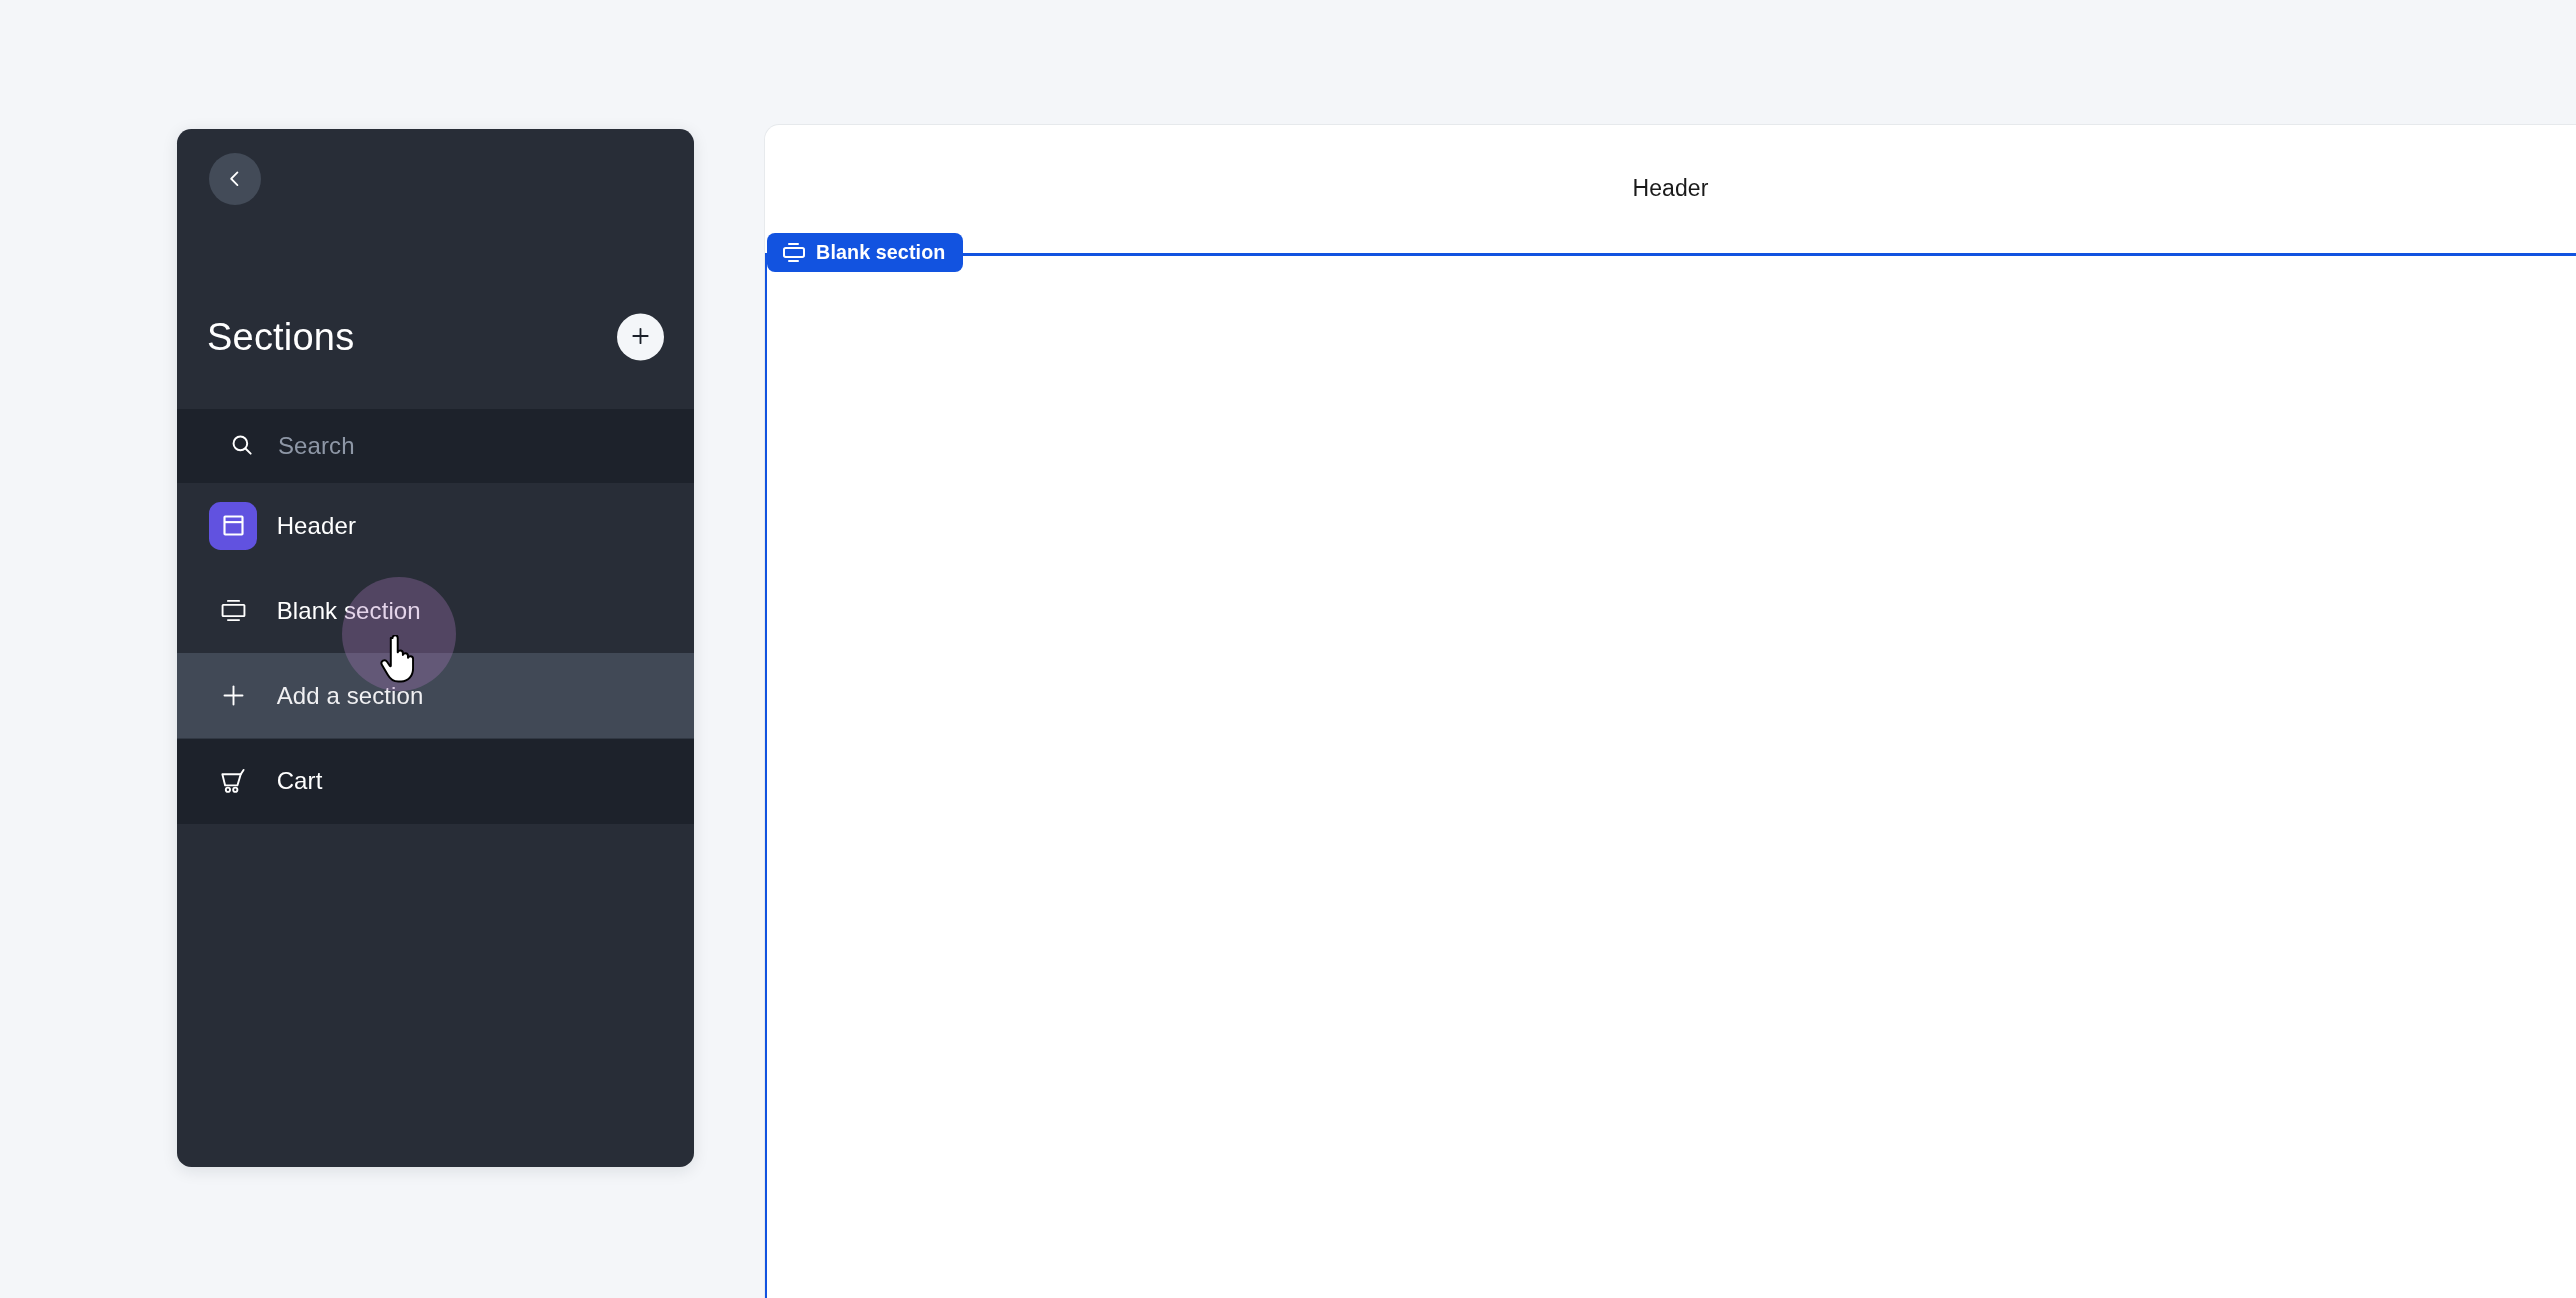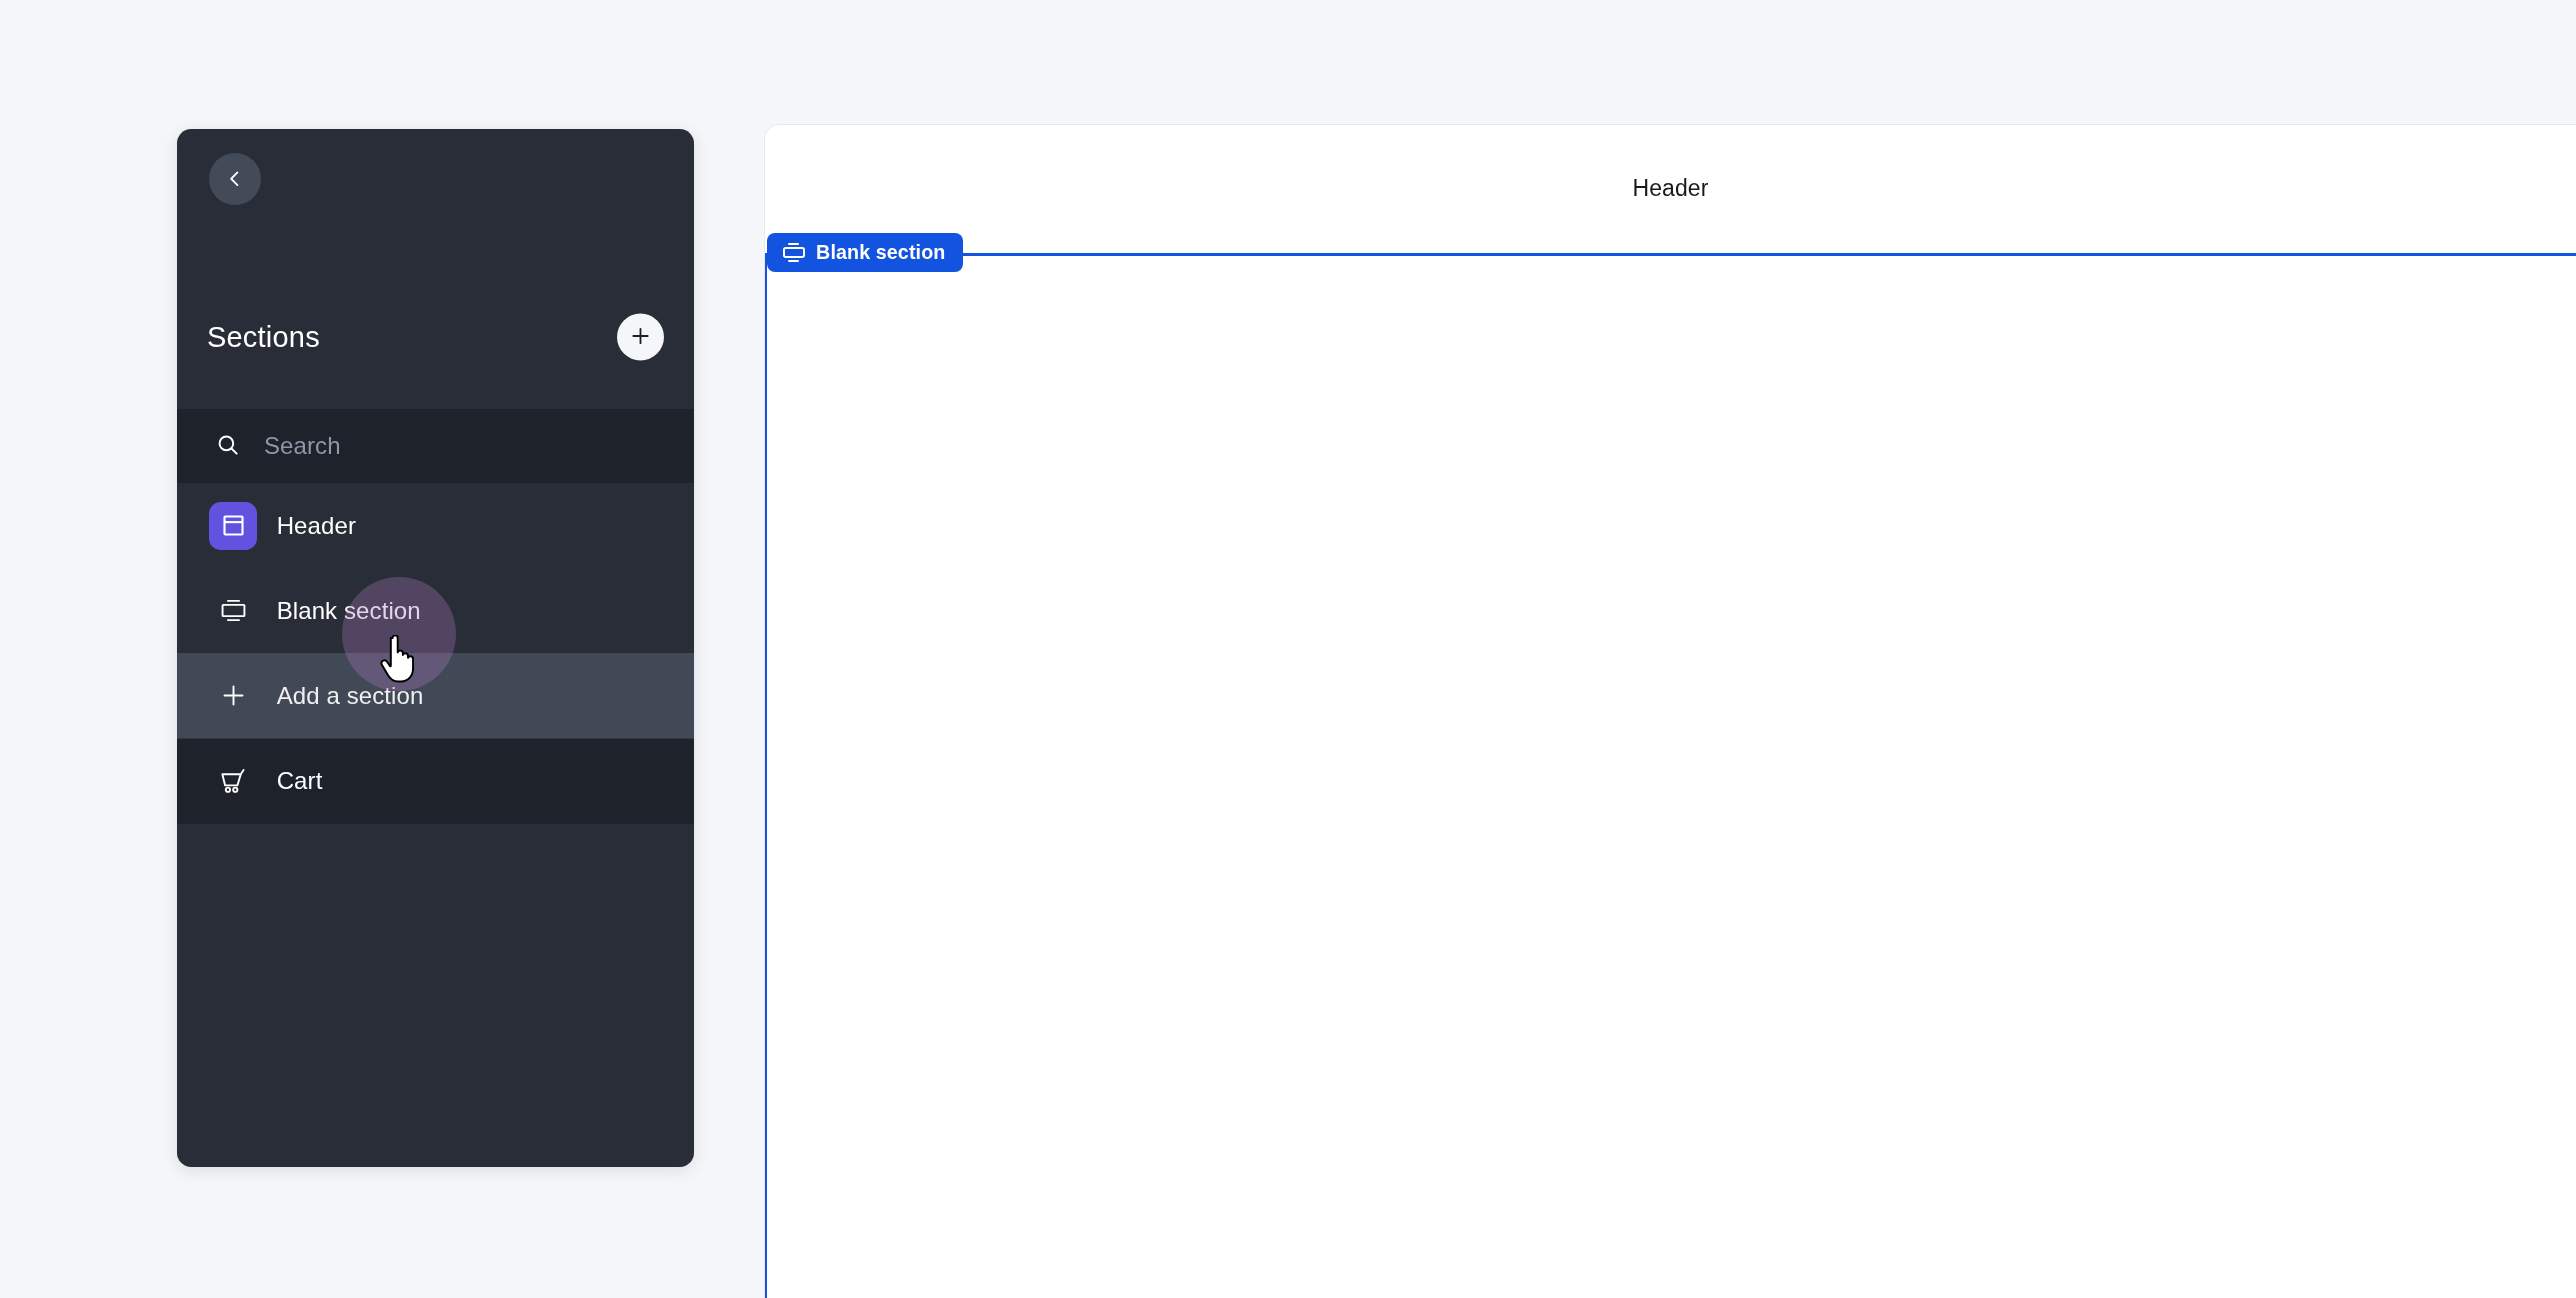--- a/index.html
+++ b/index.html
@@ -147,21 +147,21 @@
     cursor: pointer;
     border: none;
     padding: 0;
   }
   .back-button svg { display: block; }
   .panel-title {
     position: absolute;
     left: 30px;
     top: 208px;
     transform: translateY(-50%);
-    font-size: 29px;
+    font-size: 38px;
     color: #ffffff;
     letter-spacing: 0.2px;
   }
   .add-button {
     position: absolute;
     right: 30px;
     top: 208px;
     transform: translateY(-50%);
     width: 47px;
     height: 47px;
@@ -178,21 +178,21 @@
   
   .search-row {
     position: absolute;
     left: 0;
     top: 280px;
     width: 100%;
     height: 74px;
     background: #1d222b;
     display: flex;
     align-items: center;
-    padding-left: 38px;
+    padding-left: 52px;
     box-sizing: border-box;
     gap: 23px;
     cursor: text;
   }
   .search-placeholder {
     font-size: 24px;
     color: #8e97a6;
     letter-spacing: 0.1px;
   }
 

